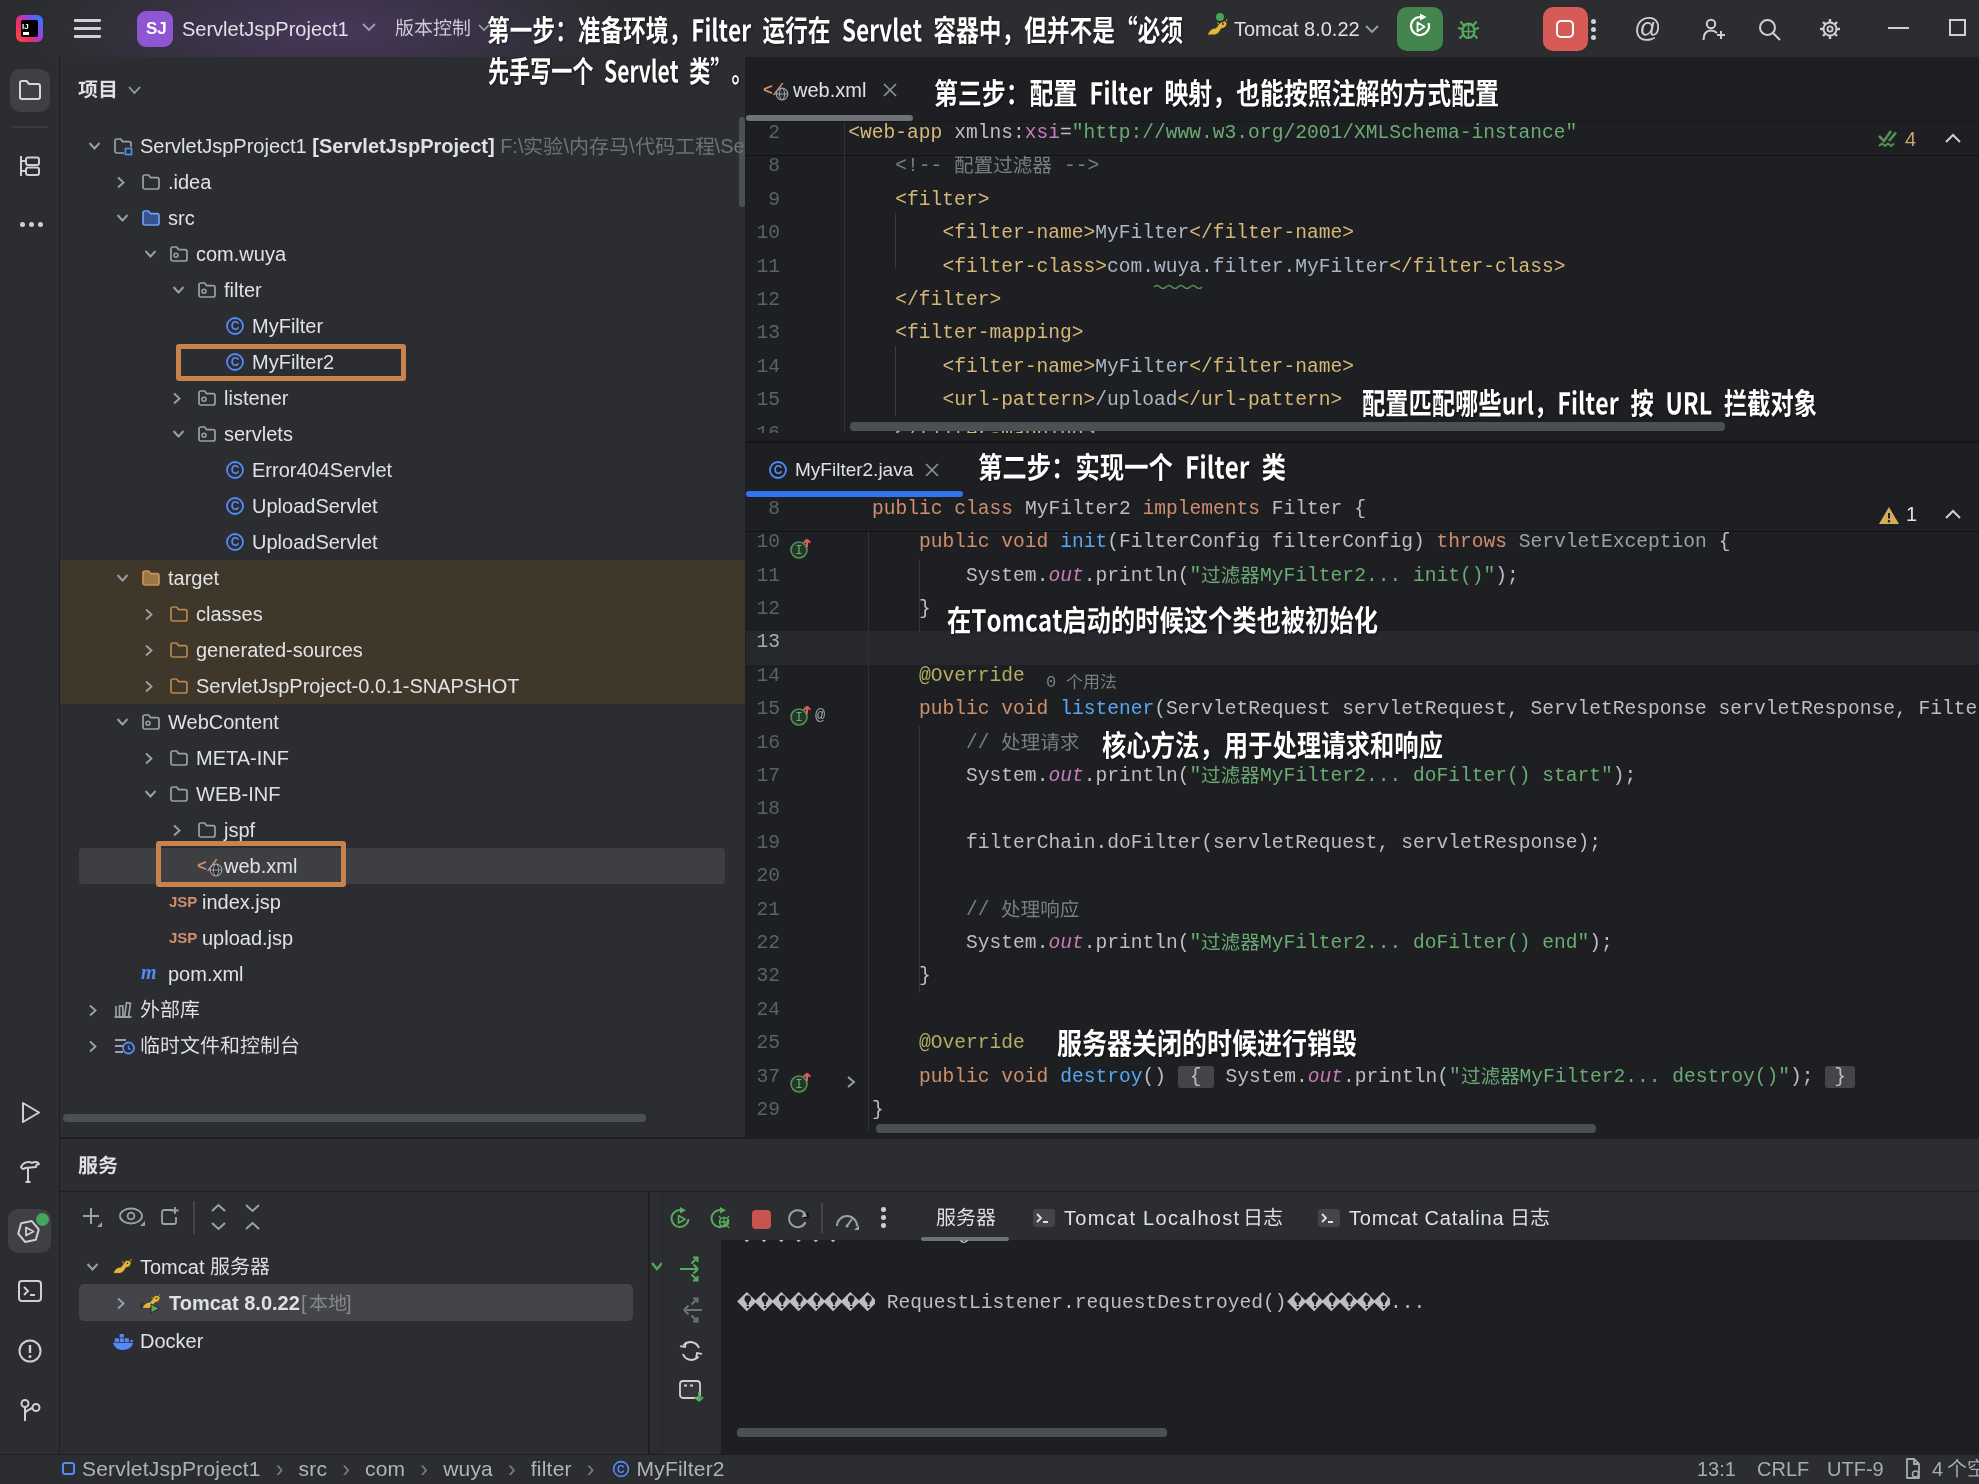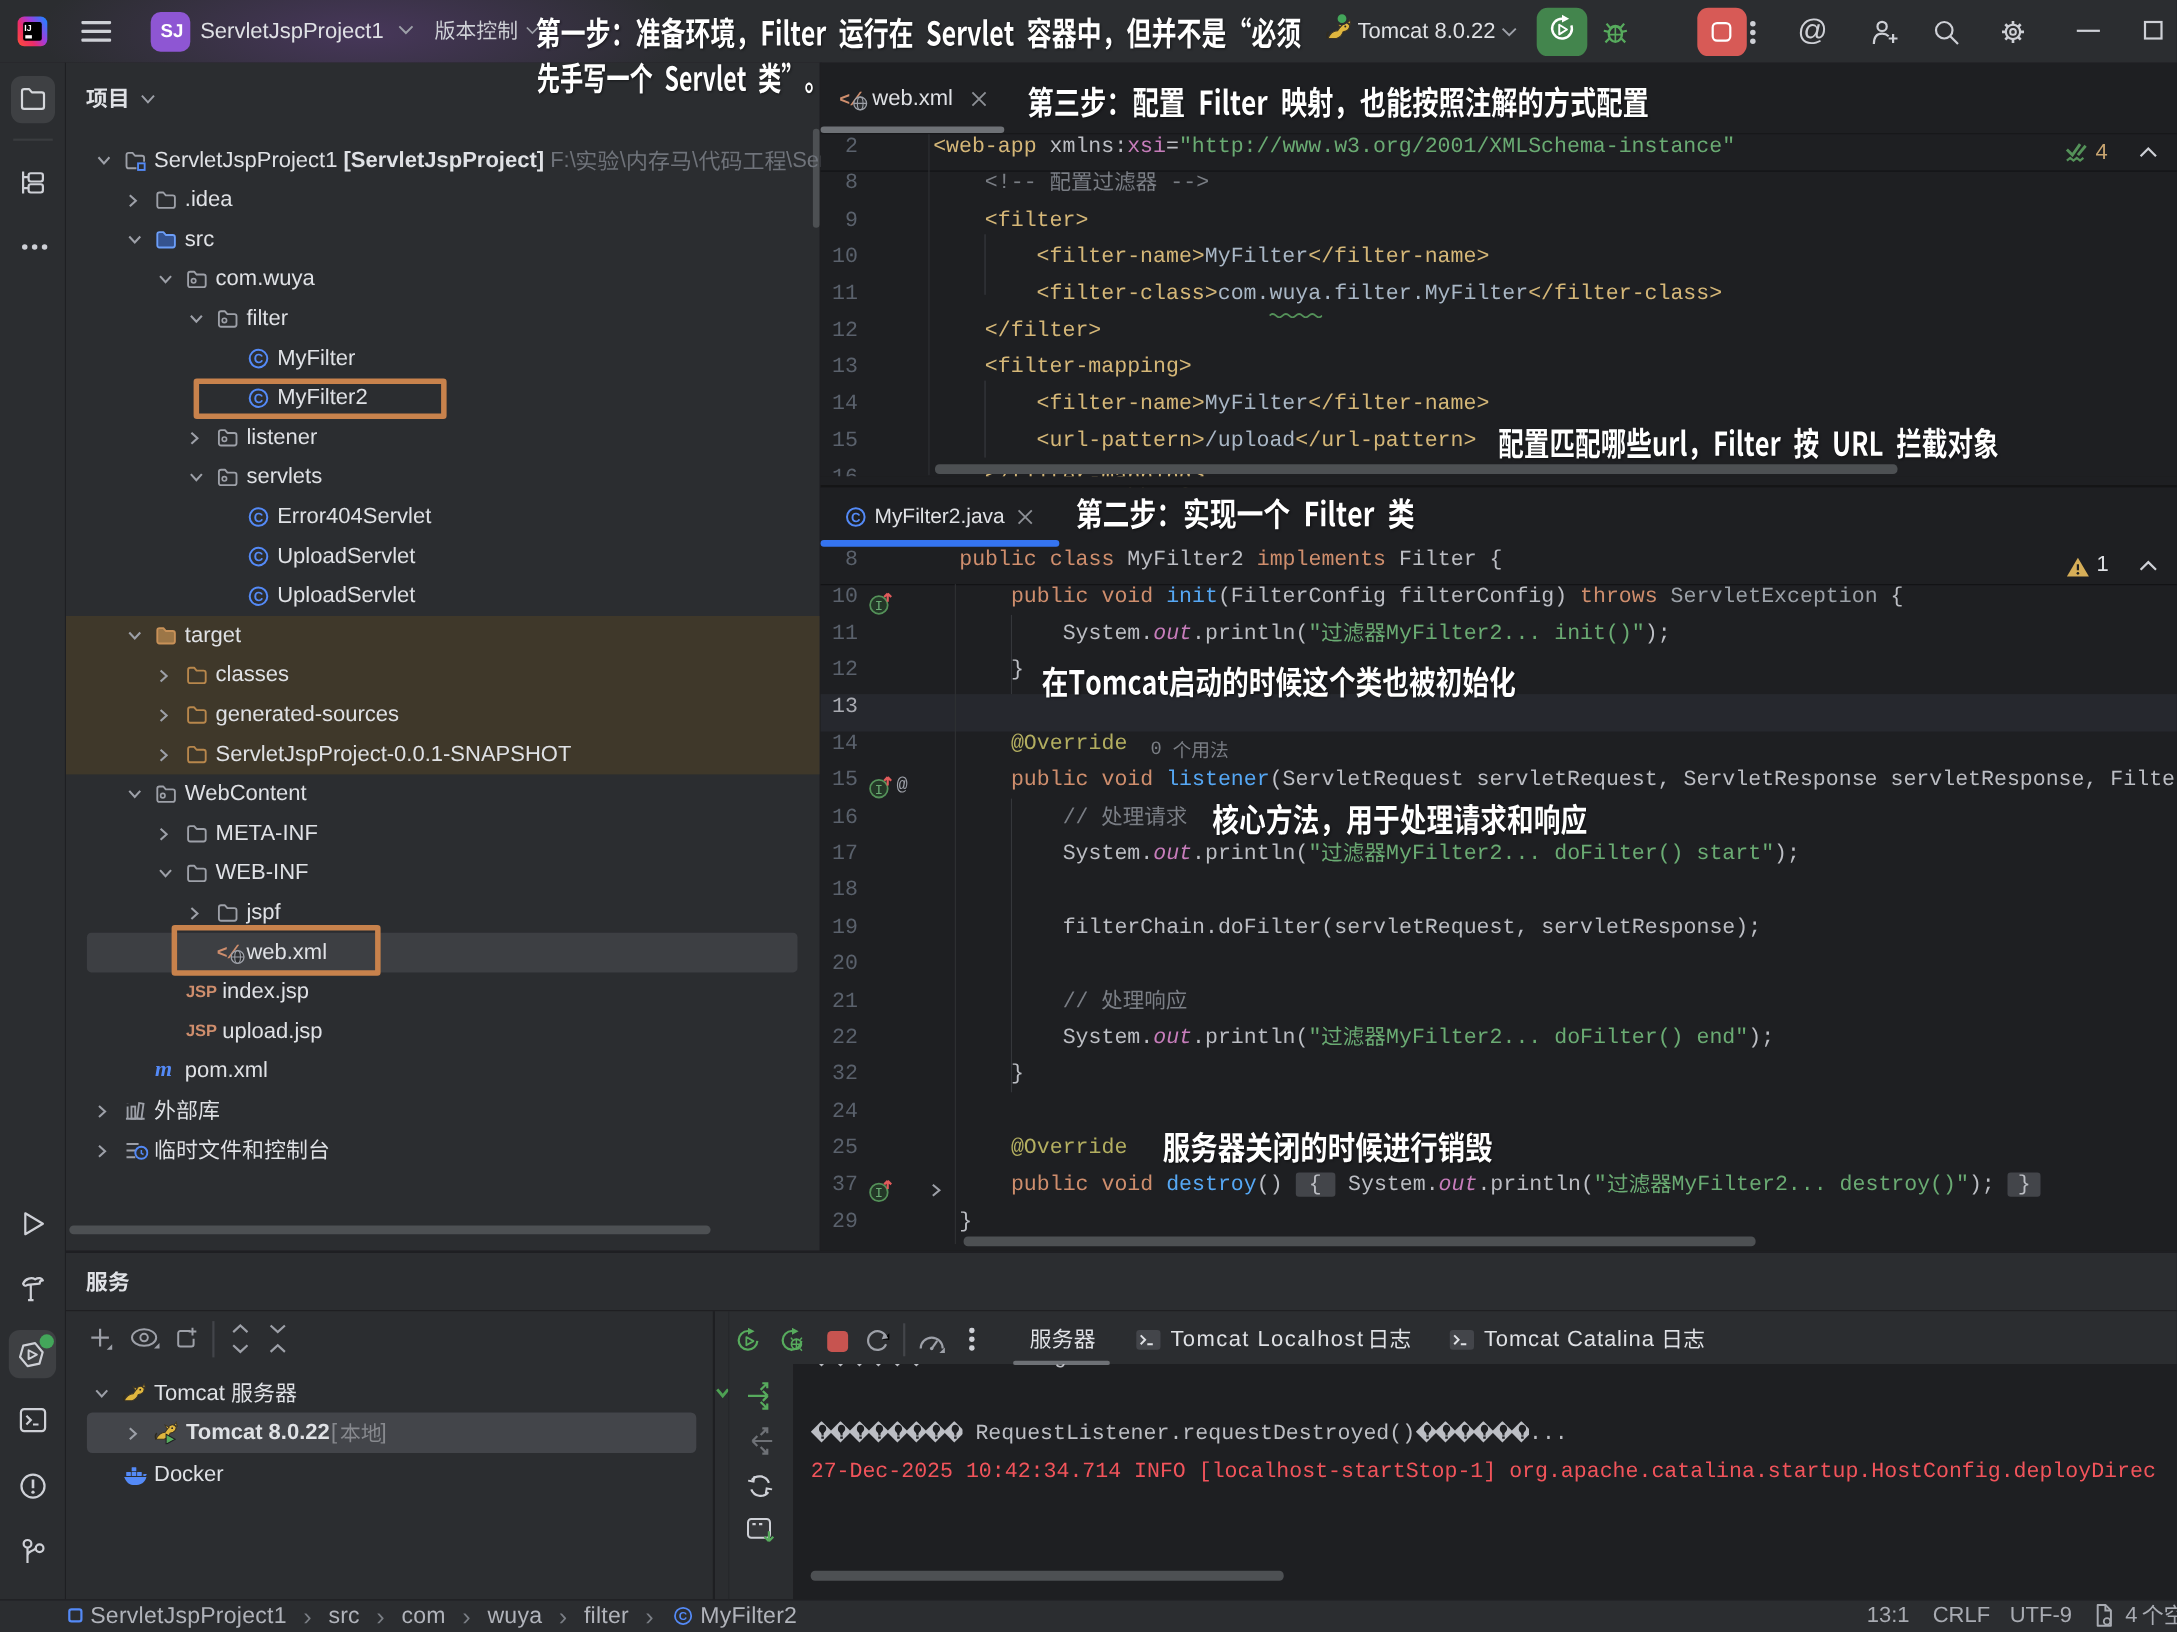--- a/index.html
+++ b/index.html
@@ -845,21 +845,20 @@
           <use href="#dmd" x="5280"></use>
           <use href="#dmd" x="6160"></use>
         </svg></span><span style="color:#bcbec4;"> RequestListener.requestDestroyed()</span><span style="display:inline-block;width:103.49px;vertical-align:-3.5px;line-height:0"><svg class="" style="width:103.5px;height:19.6px;" viewBox="0 -880 5280 1000" fill="#bcbec4" xmlns="http://www.w3.org/2000/svg">
           <use href="#dmd" x="0"></use>
           <use href="#dmd" x="880"></use>
           <use href="#dmd" x="1760"></use>
           <use href="#dmd" x="2640"></use>
           <use href="#dmd" x="3520"></use>
           <use href="#dmd" x="4400"></use>
         </svg></span><span style="color:#bcbec4;">...</span></div>
-    <div style="position:absolute;left:16px;top:86.8px;height:34.5px;line-height:34.5px;font:19.6px &quot;Liberation Mono&quot;,monospace;white-space:pre"><span style="color:#f2545b;">27-Dec-2025 10:42:34.714 INFO [localhost-startStop-1] org.apache.catalina.startup.HostConfig.deployDirec</span></div>
   </div>
 <div style="position:absolute;left:737px;top:1428px;width:430px;height:9px;background:#4d5053;border-radius:4px"></div>
 <div style="position:absolute;left:487px;top:15.1px;z-index:50;filter:drop-shadow(1px 1px 1px rgba(0,0,0,.45))"><svg class="" style="width:696.0px;height:30.0px;" viewBox="0 -880 30676 1000" preserveAspectRatio="none" fill="#ffffff" xmlns="http://www.w3.org/2000/svg">
       <use href="#b7b2c" x="0"></use>
       <use href="#b4e00" x="1000"></use>
       <use href="#b6b65" x="2000"></use>
       <use href="#bff1a" x="3000"></use>
       <use href="#b51c6" x="4000"></use>
       <use href="#b5907" x="5000"></use>
       <use href="#b73af" x="6000"></use>

